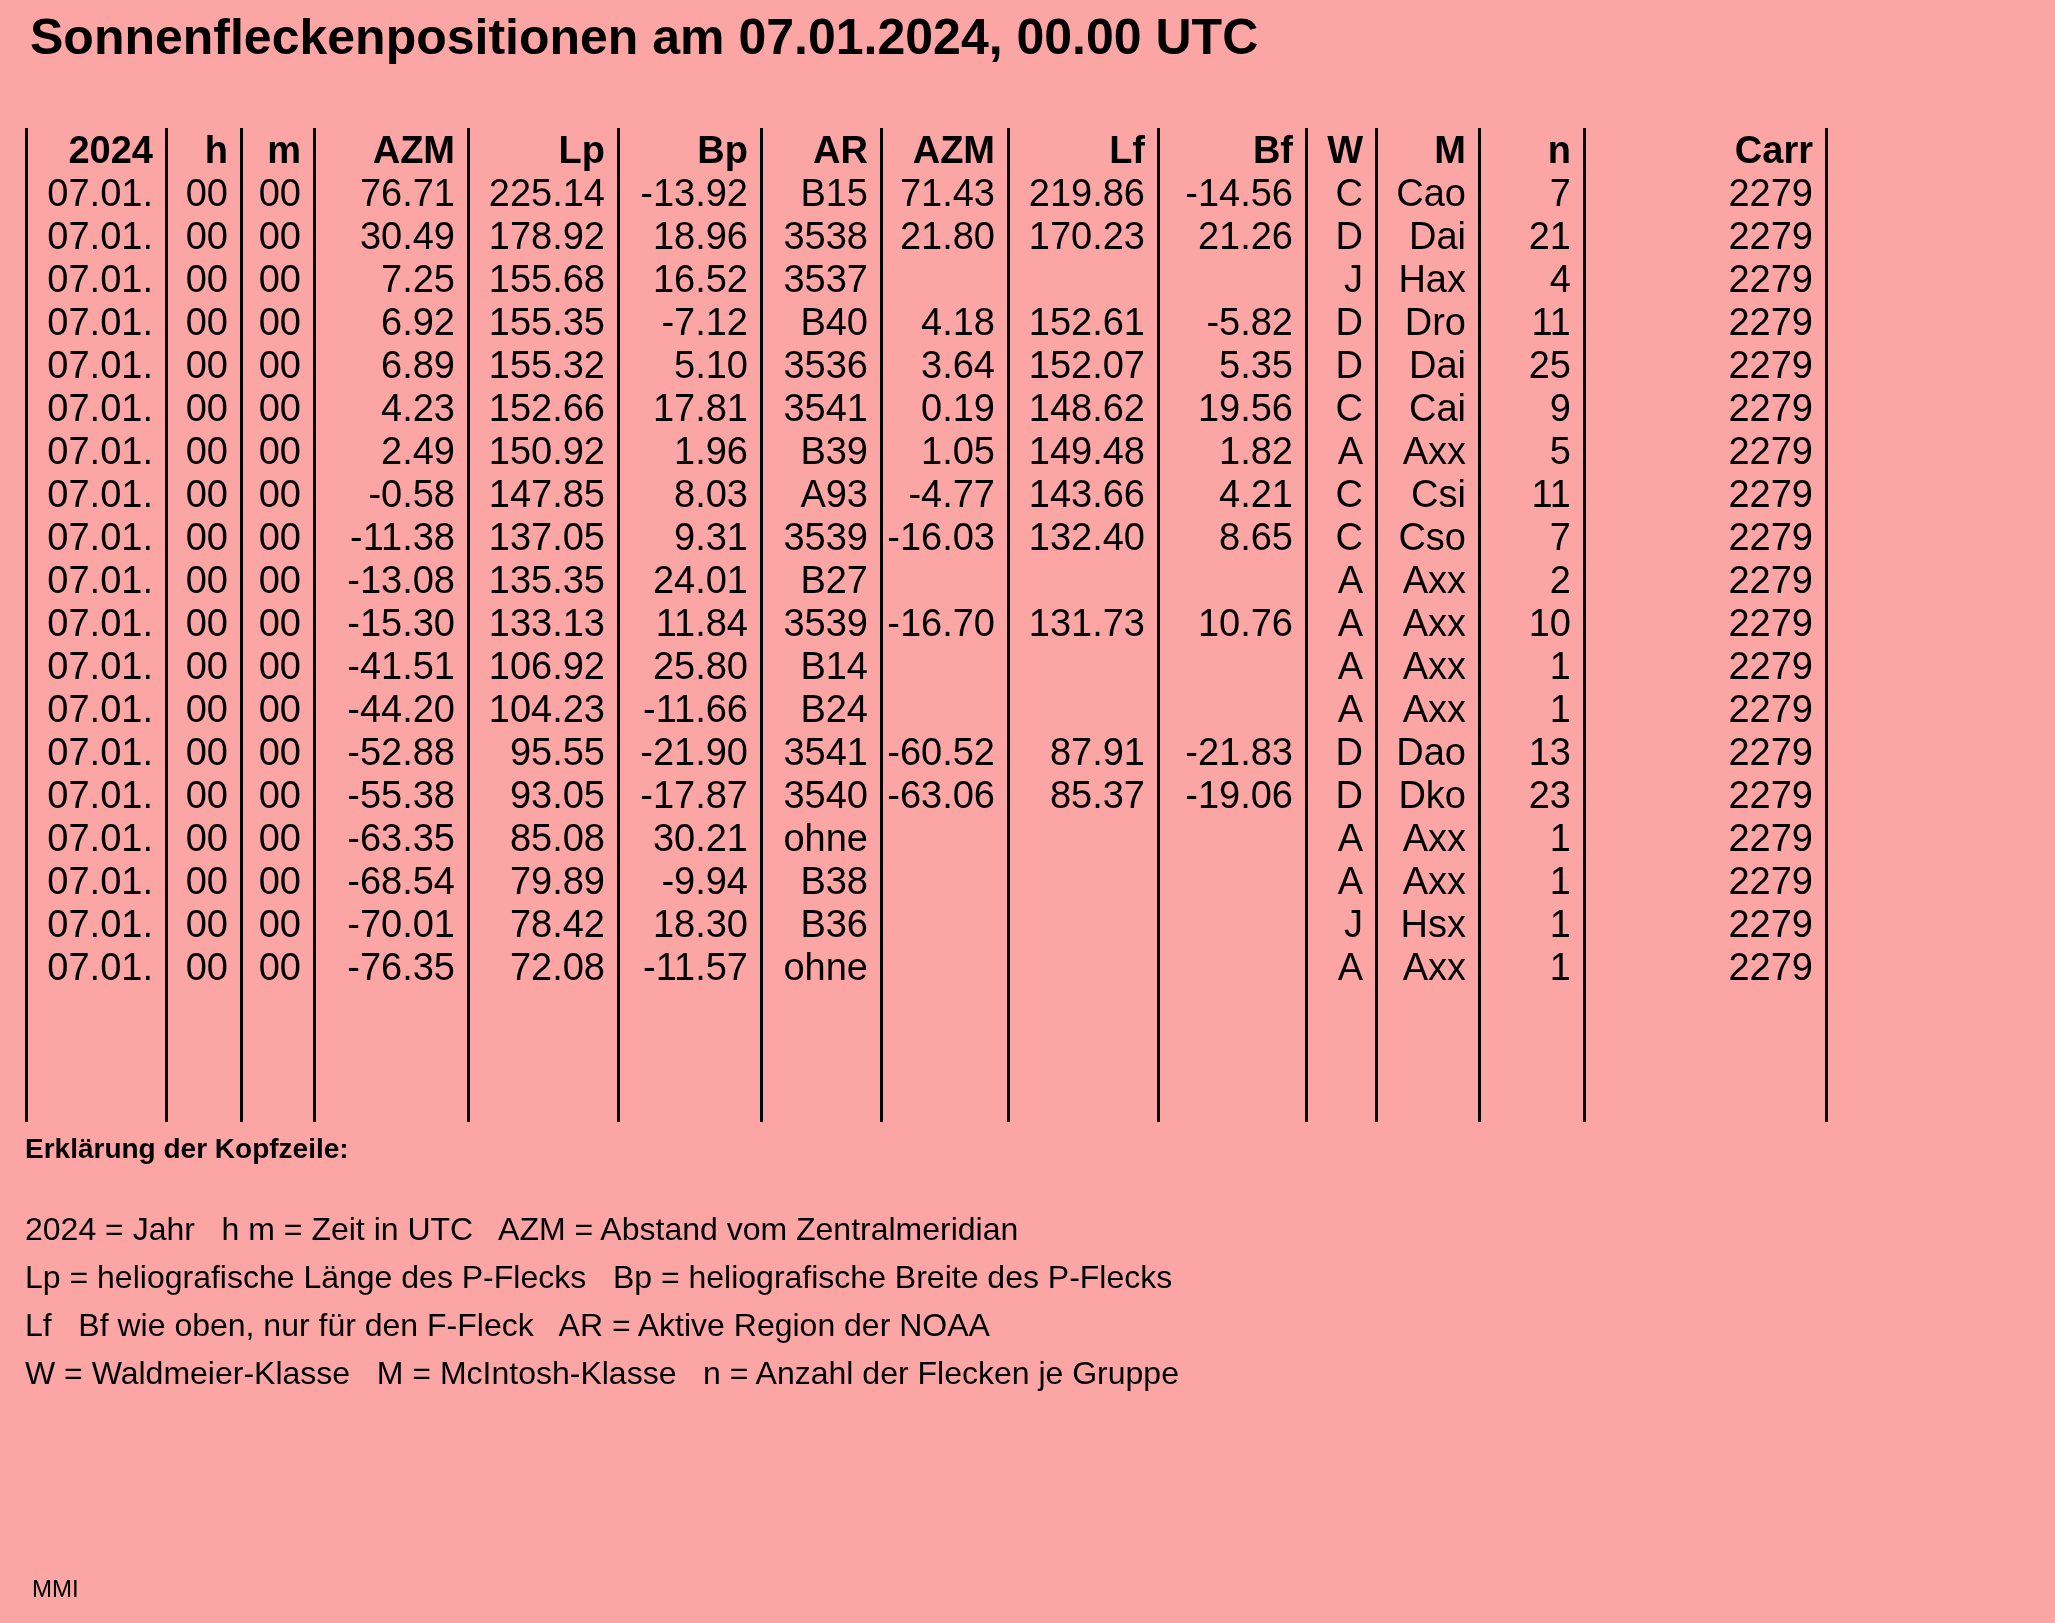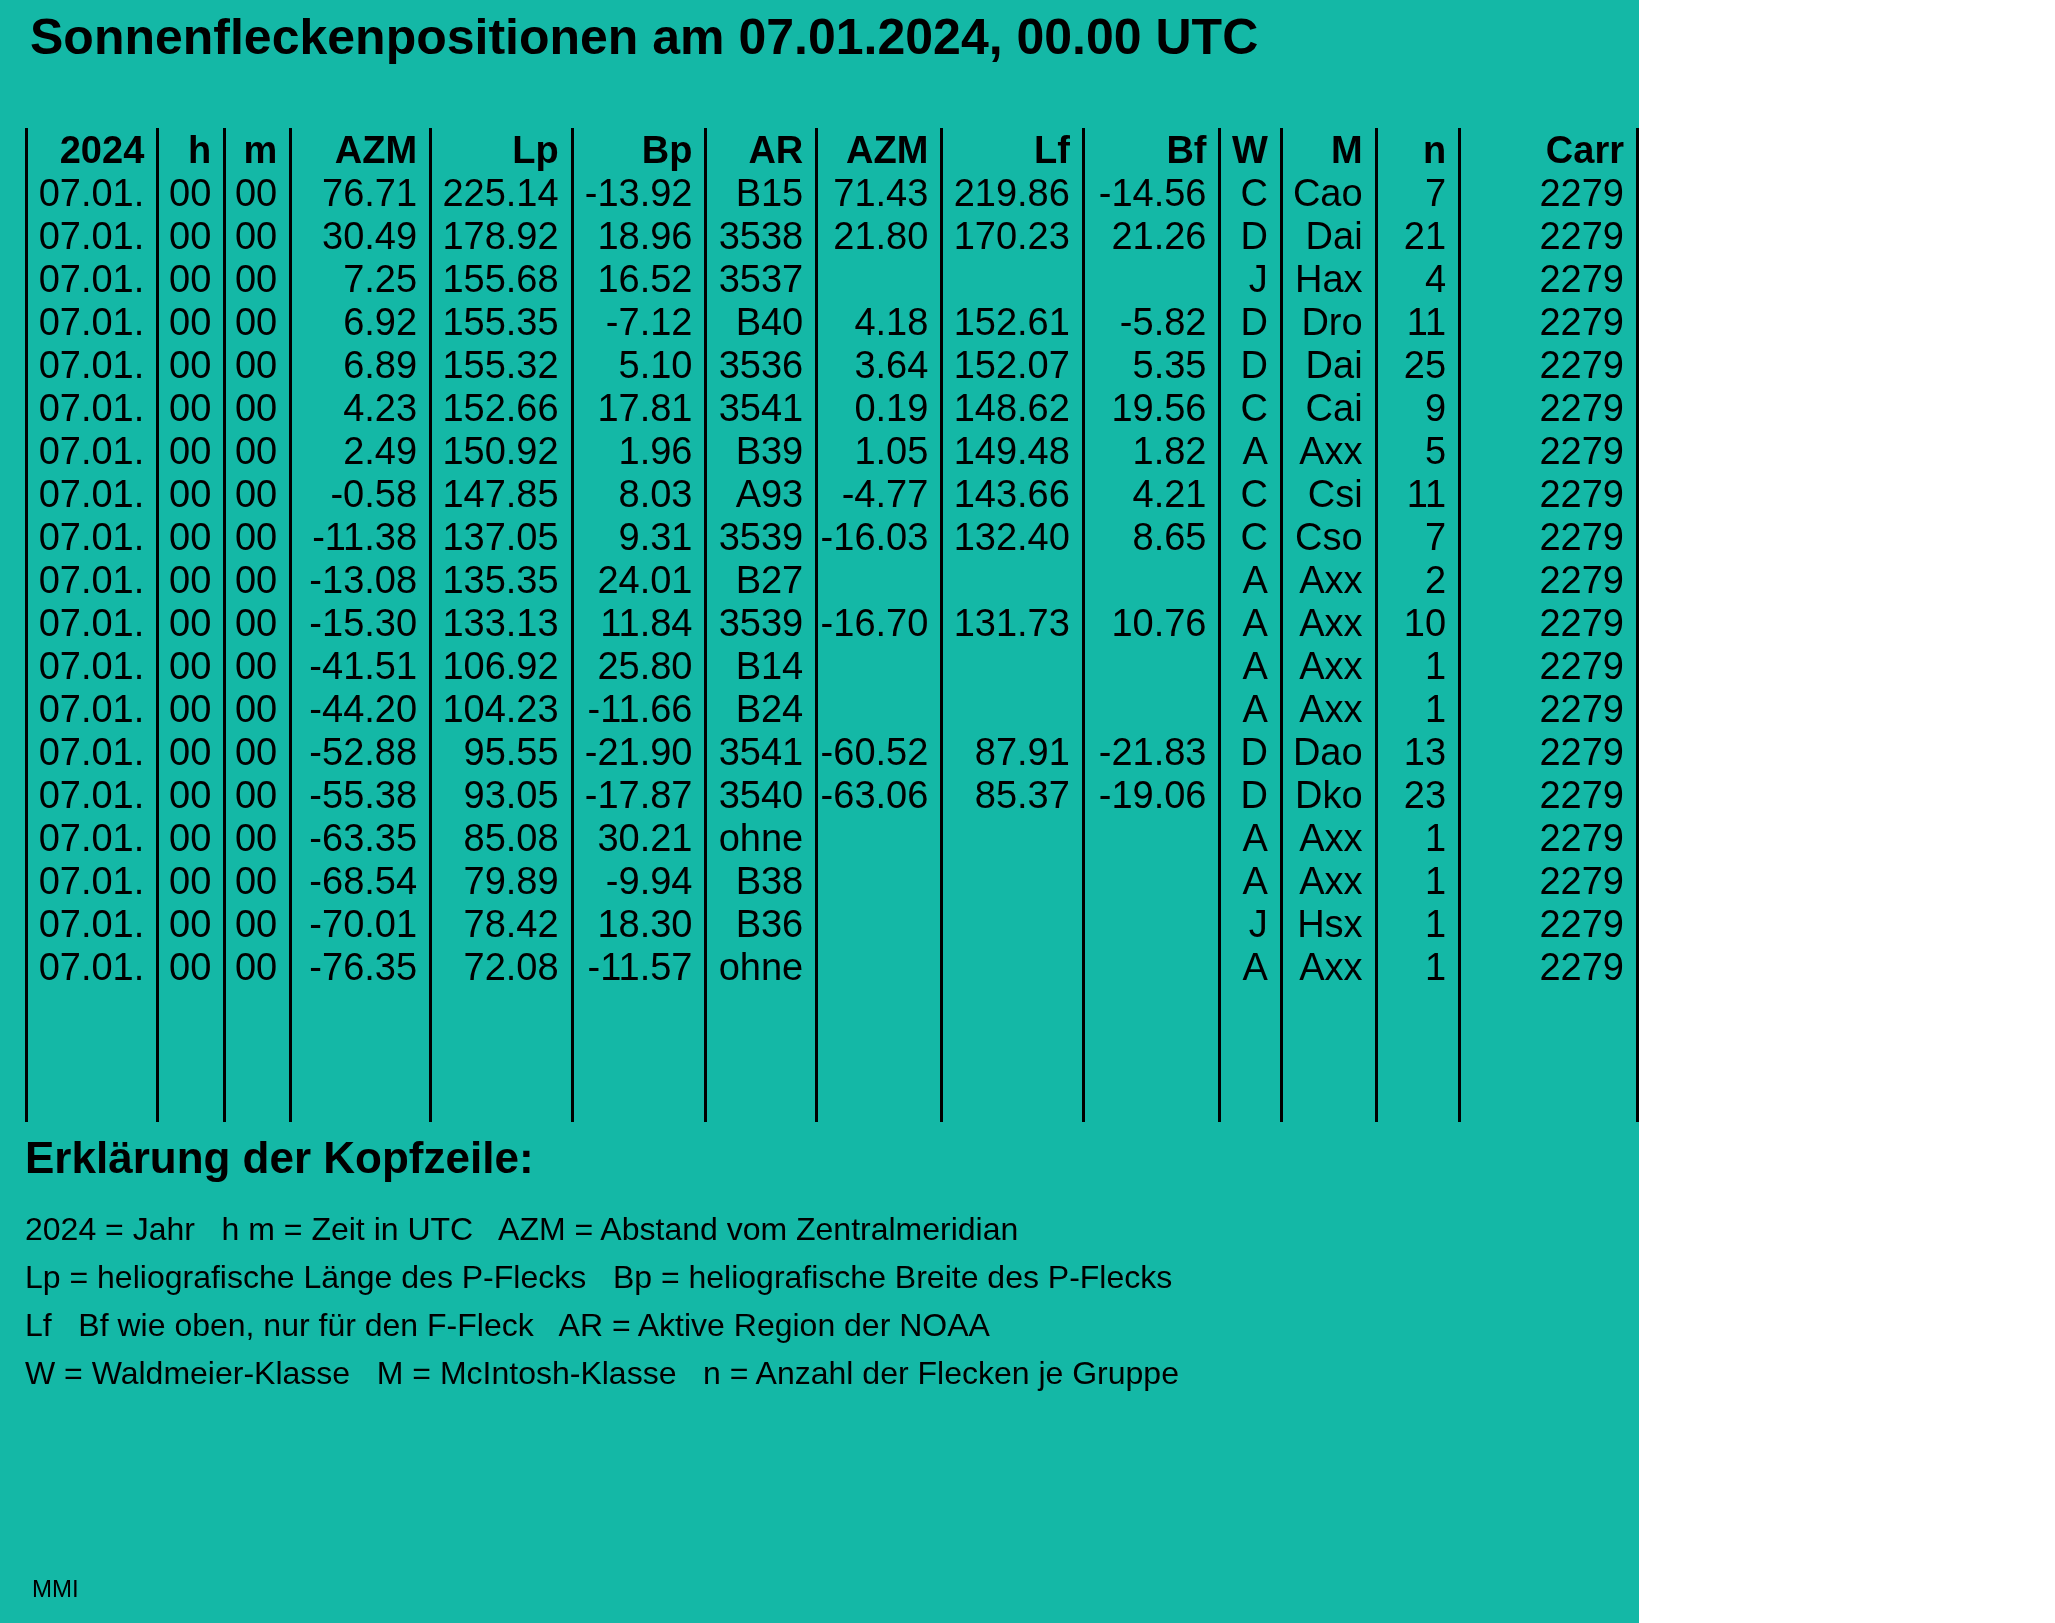--- a/index.html
+++ b/index.html
@@ -1,20 +1,20 @@
 <!DOCTYPE html>
 <html><head>
 <meta charset="utf-8">
 <style>
   html, body { margin: 0; padding: 0; background: #ffffff; }
   .page {
     position: relative;
-    width: 1639px;
+    width: 2055px;
     height: 1623px;
-    background: #14b8a6;
+    background: #fca5a5;
     color: #000000;
     font-family: "Liberation Sans", sans-serif;
     overflow: hidden;
   }
   .title {
     position: absolute;
     left: 30px;
     top: 8px;
     font-size: 50px;
     font-weight: bold;
@@ -41,21 +41,21 @@
   }
   table.sun th:last-child, table.sun td:last-child {
     border-right: 3px solid #000000;
   }
   table.sun th { font-weight: bold; height: 44px; line-height: 44px; }
   table.sun tr.filler td { height: 133px; }
   .legend-heading {
     position: absolute;
     left: 25px;
     top: 1133px;
-    font-size: 44px;
+    font-size: 28px;
     font-weight: bold;
     white-space: pre;
   }
   .legend {
     position: absolute;
     left: 25px;
     top: 1205px;
   }
   .legend .legend-line {
     font-size: 32px;

